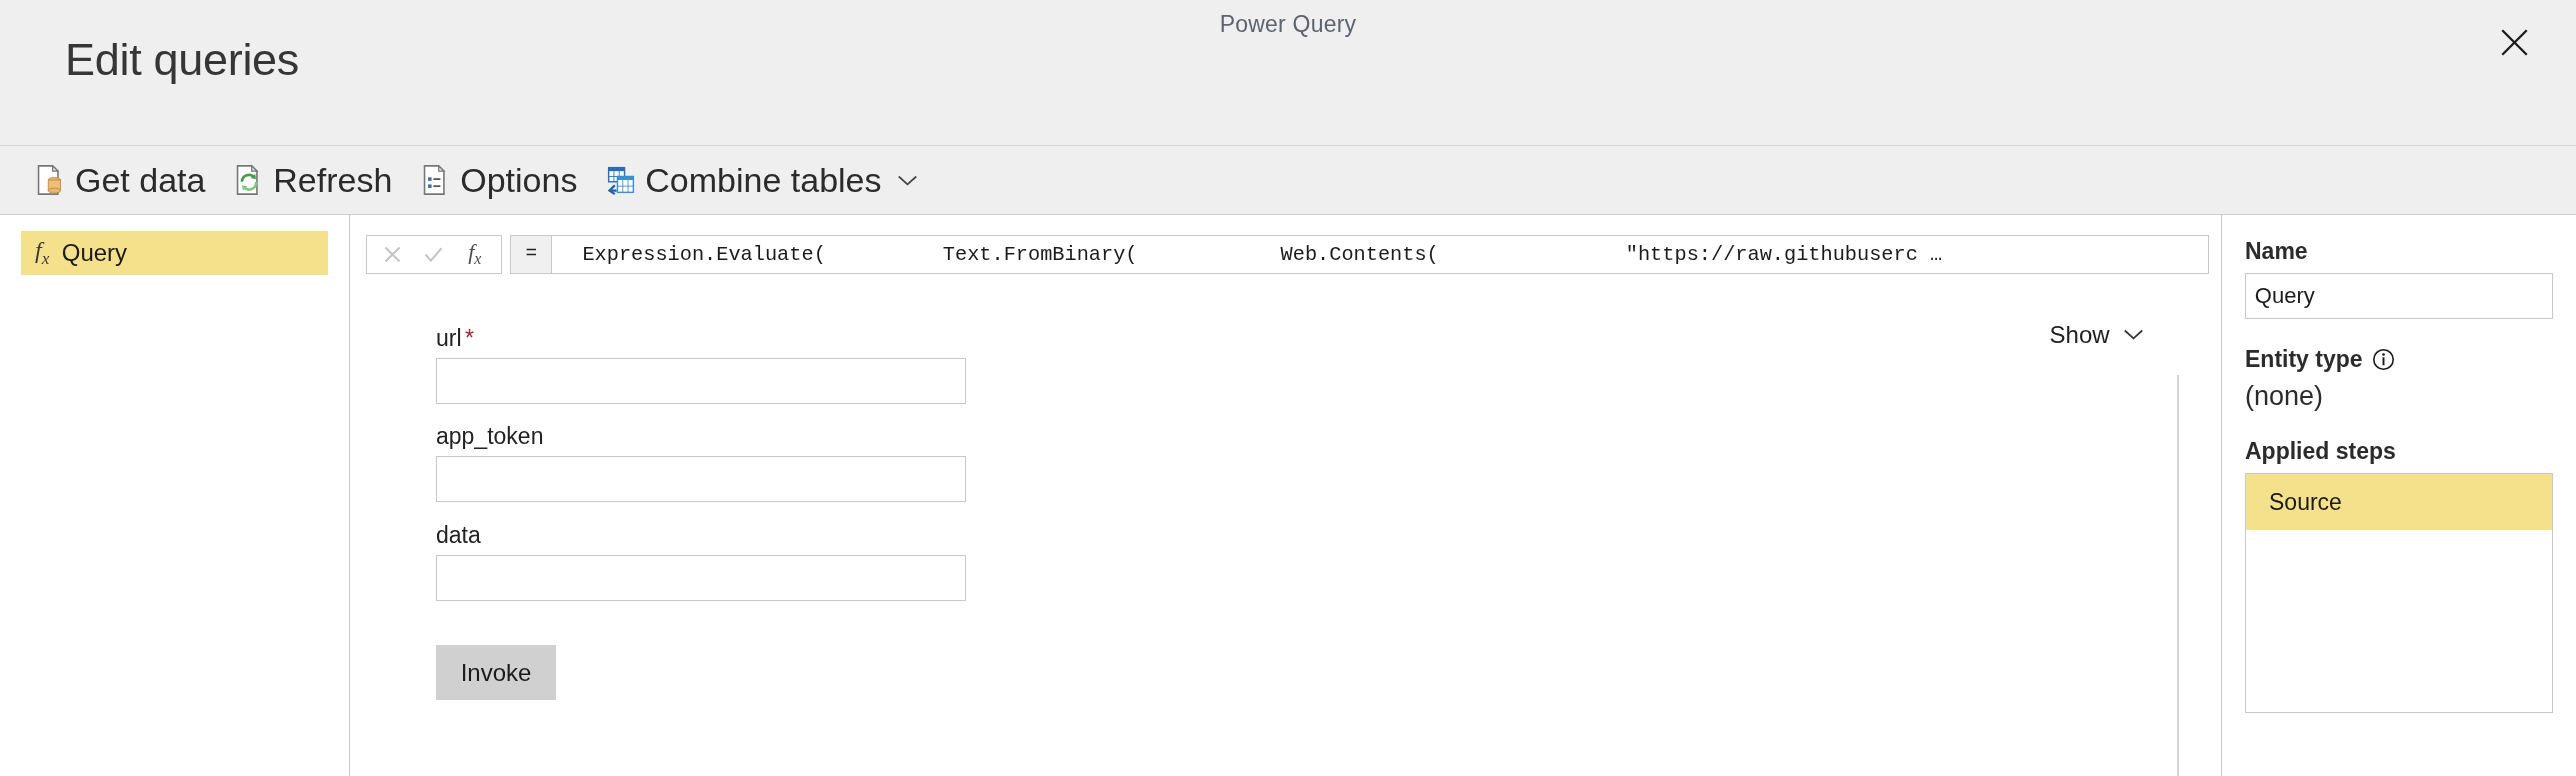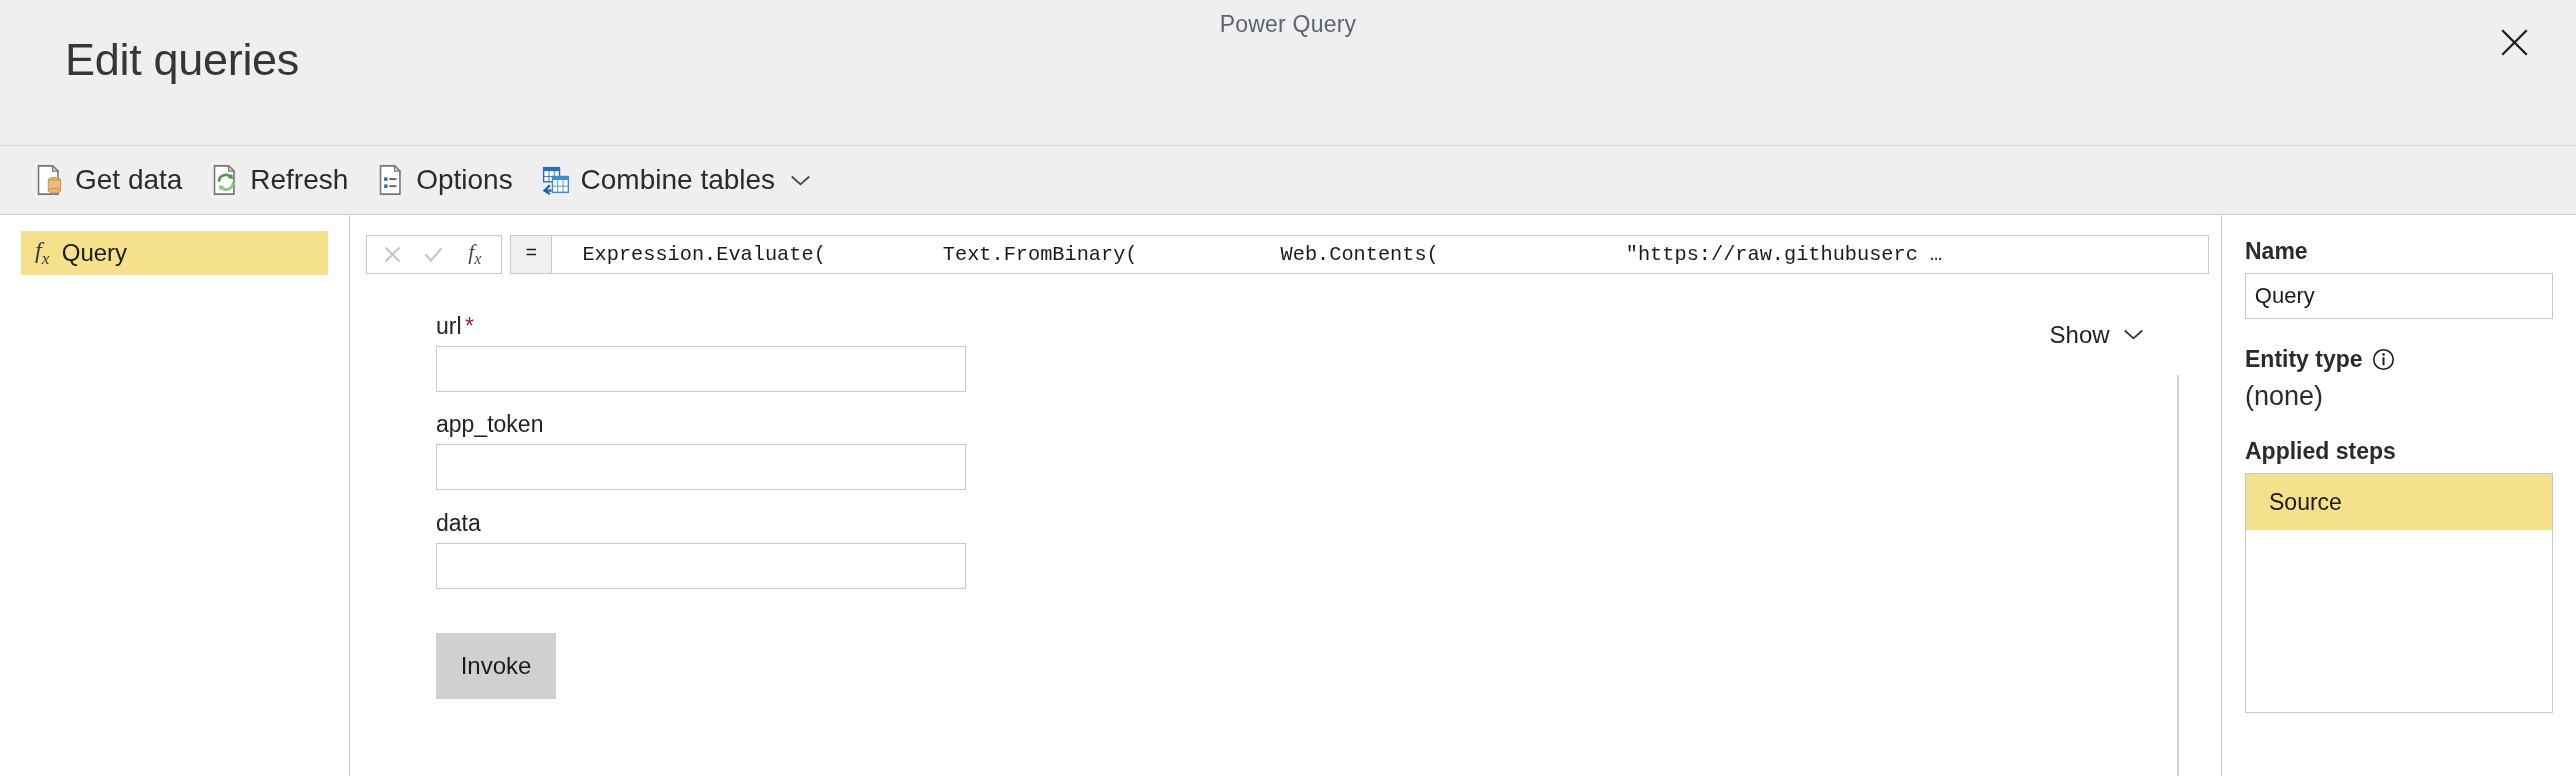--- a/index.html
+++ b/index.html
@@ -71,21 +71,21 @@
     white-space: nowrap;
   }
   .tb-icon {
     width: 30px;
     height: 32px;
     margin-right: 9.7px;
     flex: 0 0 auto;
     display: block;
   }
   .tb-label {
-    font-size: 28px;
+    font-size: 34px;
     color: #2b2b2b;
   }
   .tb-caret {
     margin-left: 14px;
     display: flex;
     align-items: center;
   }
 
   
   #body {
@@ -225,21 +225,21 @@
   }
   #show-toggle .show-label {
     font-size: 24px;
     color: #1f1f1f;
     margin-right: 12.4px;
   }
 
   #param-form {
     position: absolute;
     left: 69px;
-    top: 18px;
+    top: 30px;
     width: 530px;
   }
   .field { margin-bottom: 19.4px; }
   .field-label {
     font-size: 23px;
     color: #222;
     margin-bottom: 6.2px;
     display: block;
   }
   .req-star {
@@ -254,21 +254,21 @@
     background: #ffffff;
     font-size: 21px;
     font-family: "Liberation Sans", sans-serif;
     padding: 0 10.6px;
     color: #1b1b1b;
     outline: none;
   }
   #invoke-btn {
     margin-top: 25px;
     width: 120px;
-    height: 66px;
+    height: 55px;
     background: #d0d0d0;
     border: none;
     font-size: 24px;
     font-family: "Liberation Sans", sans-serif;
     color: #1b1b1b;
     cursor: pointer;
   }
 
   
   #content-right-rule {

